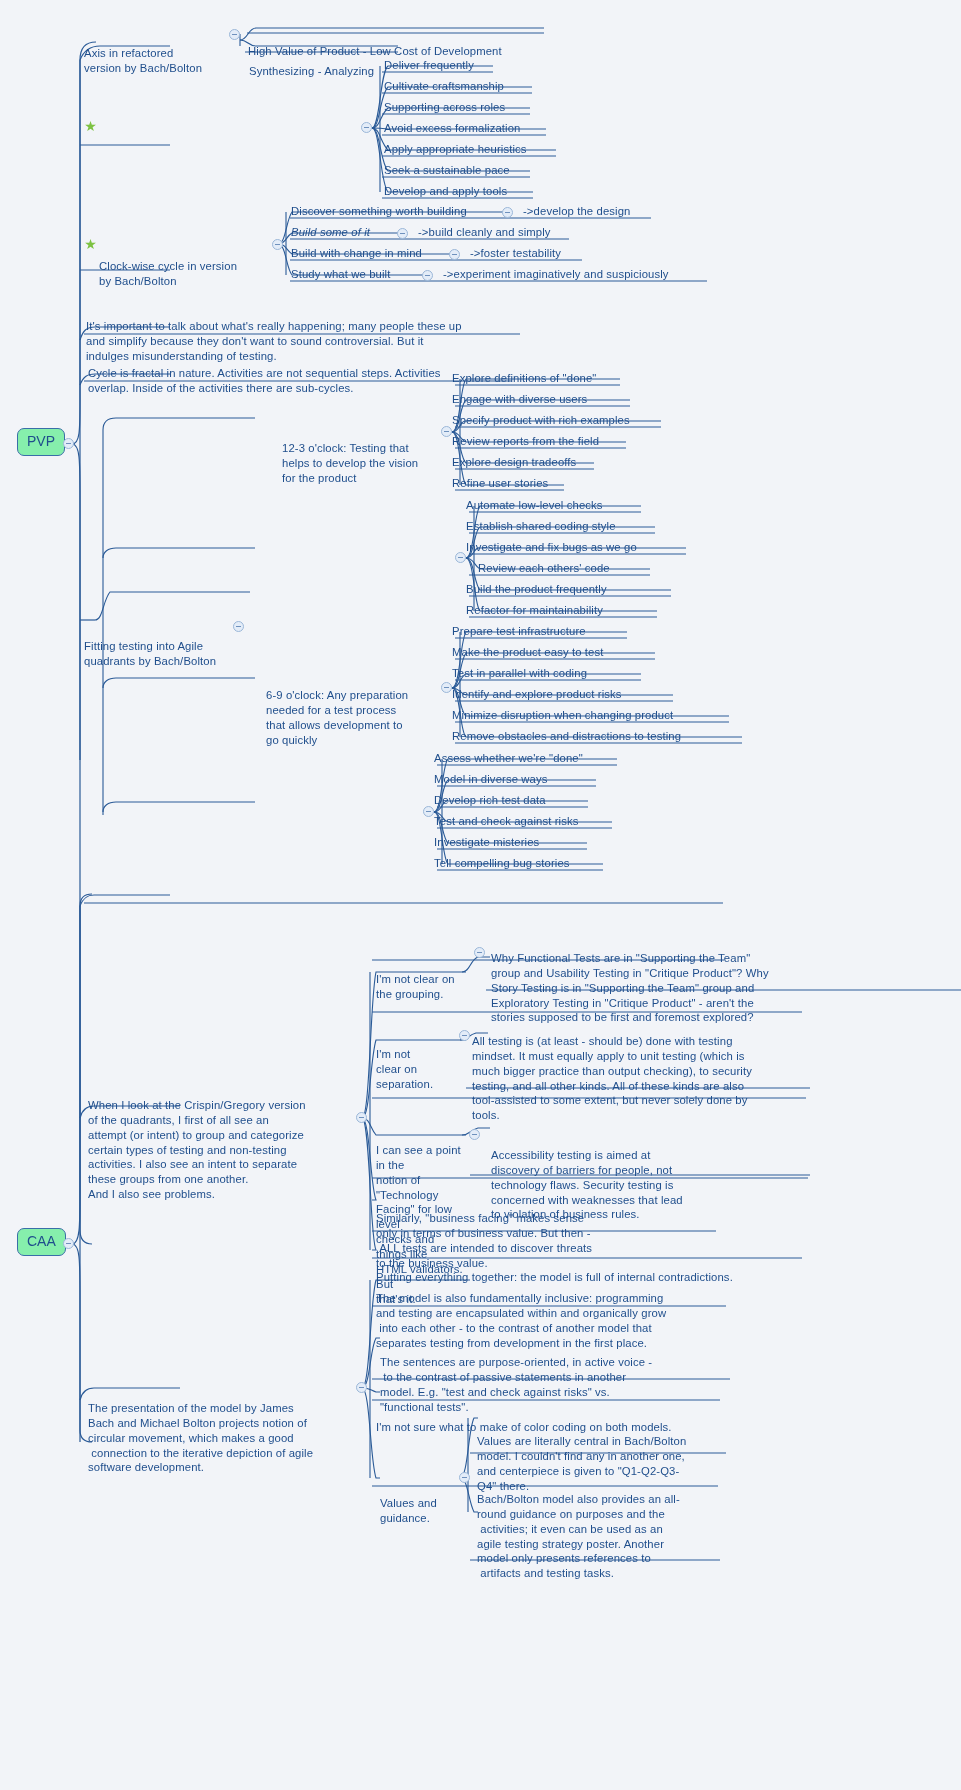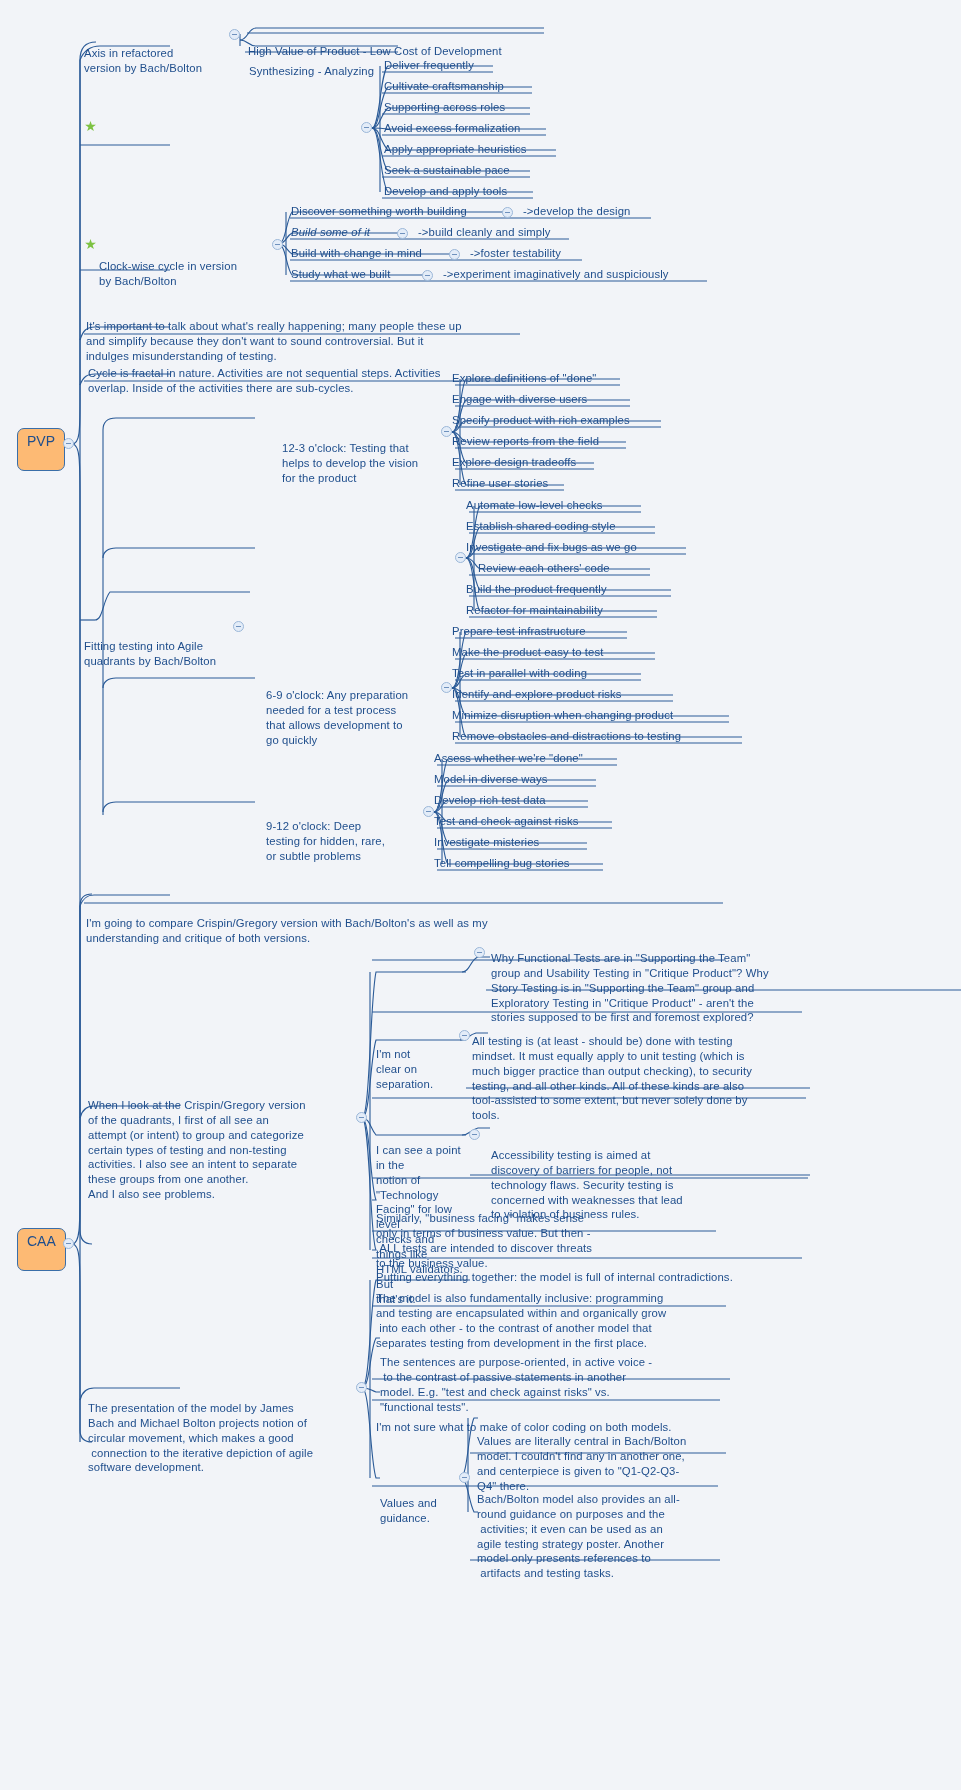--- a/index.html
+++ b/index.html
@@ -32,27 +32,27 @@
     position: absolute;
     color: #1f4e8c;
     font-size: 11.3px;
     line-height: 1.32;
     white-space: pre-wrap;
     letter-spacing: 0.01em;
   }
   .node .txt { display: block; }
   .root {
     position: absolute;
-    background: #fdba74;
+    background: #86efac;
     border: 1.3px solid #3a6ea8;
     border-radius: 7px;
     font-size: 14px;
     color: #1f4e8c;
     text-align: center;
-    padding: 4px 9px 21px 9px;
+    padding: 4px 9px 6px 9px;
     font-family: "Liberation Sans", sans-serif;
   }
   .collapse {
     position: absolute;
     width: 11px;
     height: 11px;
     border-radius: 50%;
     border: 1px solid #9bb7d8;
     background: #e3ecf8;
     box-sizing: border-box;
@@ -368,49 +368,44 @@
 go quickly</span>
   </div>
   <div class="collapse" style="left:441px; top:682px;"></div>
   <div class="node" style="left:452px; top:624px;"><span class="txt">Prepare test infrastructure</span></div>
   <div class="node" style="left:452px; top:645px;"><span class="txt">Make the product easy to test</span></div>
   <div class="node" style="left:452px; top:666px;"><span class="txt">Test in parallel with coding</span></div>
   <div class="node" style="left:452px; top:687px;"><span class="txt">Identify and explore product risks</span></div>
   <div class="node" style="left:452px; top:708px;"><span class="txt">Minimize disruption when changing product</span></div>
   <div class="node" style="left:452px; top:729px;"><span class="txt">Remove obstacles and distractions to testing</span></div>
 
-  <div class="node" style="left:266px; top:789px; width:162px;">
-    <span class="txt">9-12 o'clock: Deep
-testing for hidden, rare,
-or subtle problems</span>
-  </div>
   <div class="collapse" style="left:423px; top:806px;"></div>
   <div class="node" style="left:434px; top:751px;"><span class="txt">Assess whether we're "done"</span></div>
   <div class="node" style="left:434px; top:772px;"><span class="txt">Model in diverse ways</span></div>
   <div class="node" style="left:434px; top:793px;"><span class="txt">Develop rich test data</span></div>
   <div class="node" style="left:434px; top:814px;"><span class="txt">Test and check against risks</span></div>
   <div class="node" style="left:434px; top:835px;"><span class="txt">Investigate misteries</span></div>
   <div class="node" style="left:434px; top:856px;"><span class="txt">Tell compelling bug stories</span></div>
 
-  <div class="node" style="left:86px; top:886px; width:640px;">
-    <span class="txt">I'm going to compare Crispin/Gregory version with Bach/Bolton's as well as my
-understanding and critique of both versions.</span>
-  </div>
 
   <div class="node" style="left:88px; top:1068px; width:272px;">
     <span class="txt">When I look at the Crispin/Gregory version
 of the quadrants, I first of all see an
 attempt (or intent) to group and categorize
 certain types of testing and non-testing
 activities. I also see an intent to separate
 these groups from one another.
 And I also see problems.</span>
   </div>
   <div class="collapse" style="left:356px; top:1112px;"></div>
 
+  <div class="node" style="left:376px; top:942px; width:95px;">
+    <span class="txt">I'm not clear on
+the grouping.</span>
+  </div>
   <div class="collapse" style="left:474px; top:947px;"></div>
   <div class="node" style="left:491px; top:921px; width:475px;">
     <span class="txt">Why Functional Tests are in "Supporting the Team"
 group and Usability Testing in "Critique Product"? Why
 Story Testing is in "Supporting the Team" group and
 Exploratory Testing in "Critique Product" - aren't the
 stories supposed to be first and foremost explored?</span>
   </div>
 
   <div class="node" style="left:376px; top:1017px; width:80px;">

